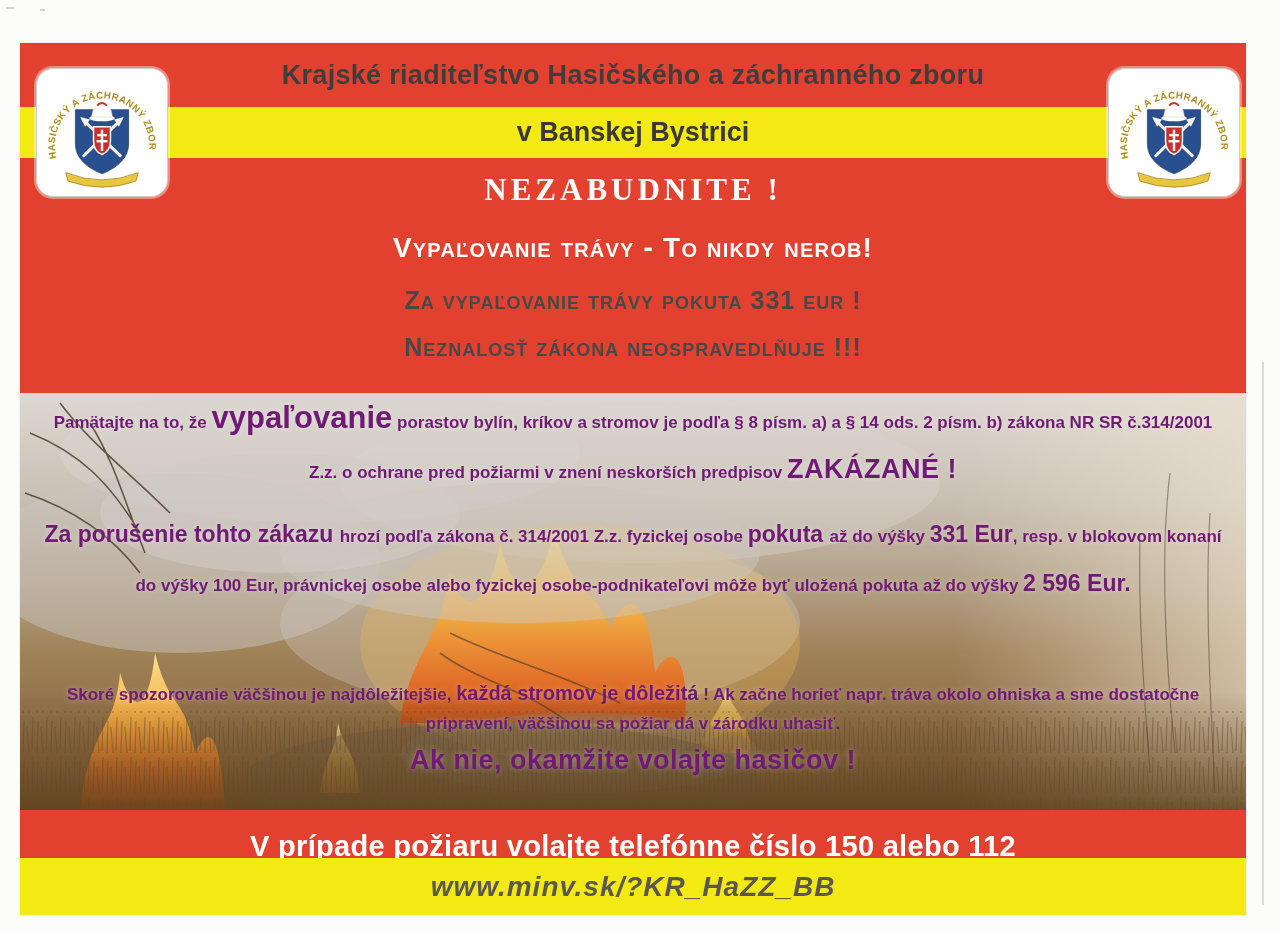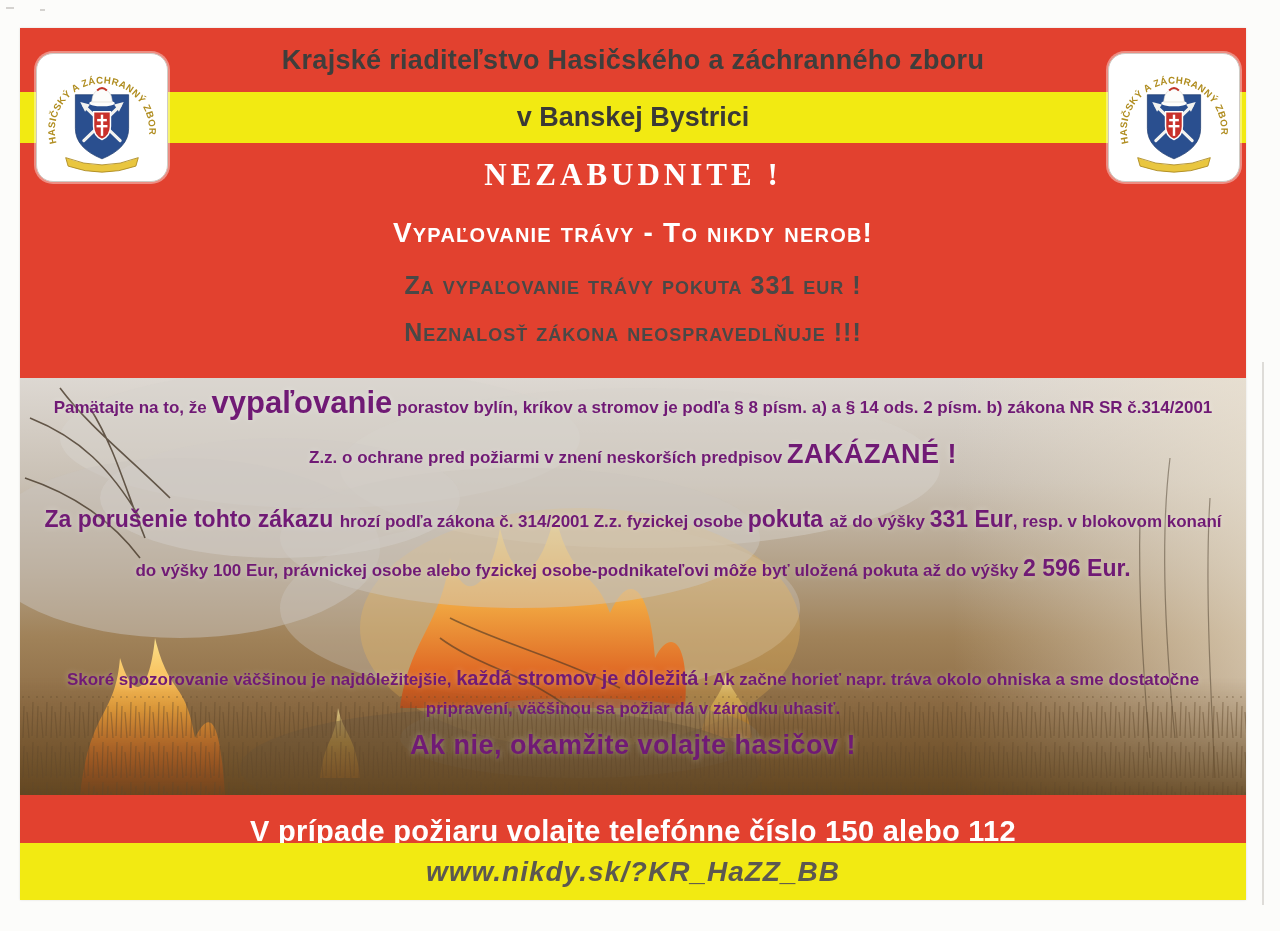--- a/index.html
+++ b/index.html
@@ -1,21 +1,21 @@
 <!DOCTYPE html>
 <html><head>
 <meta charset="utf-8">
 <style>
   html,body{margin:0;padding:0;}
   body{
     width:1280px;height:931px;position:relative;overflow:hidden;
     background:#fcfcfa;
     font-family:"Liberation Sans",sans-serif;
   }
-  .poster{position:absolute;left:20px;top:28px;width:1226px;height:872px;box-shadow:0 0 2px rgba(0,0,0,.12);}
+  .poster{position:absolute;left:20px;top:43px;width:1226px;height:872px;box-shadow:0 0 2px rgba(0,0,0,.12);}
   .band{position:relative;width:100%;}
   .red{background:#e2412f;}
   .yellow{background:#f2ea12;}
   .band-red-top{height:64px;display:flex;align-items:center;justify-content:center;}
   .org1{color:#3f3e3c;font-size:27px;font-weight:bold;letter-spacing:.3px;}
   .band-yellow-top{height:51px;display:flex;align-items:center;justify-content:center;}
   .org2{color:#3a3936;font-size:27px;font-weight:bold;}
   .band-red-main{height:235px;text-align:center;}
   .headline{padding-top:14px;font-family:"Liberation Serif",serif;font-weight:bold;font-size:31px;letter-spacing:4px;color:#fff;}
   .warn1{margin-top:24px;font-size:28px;font-weight:bold;color:#ffffff;font-variant:small-caps;letter-spacing:1.2px;}
@@ -146,21 +146,21 @@
     </div>
 
     <div class="txt call">Ak nie, okamžite volajte hasičov !</div>
   </div>
 
   <div class="band red band-red-bottom">
     <div class="emergency">V prípade požiaru volajte telefónne číslo 150 alebo 112</div>
   </div>
 
   <div class="band yellow band-yellow-bottom">
-    <div class="website">www.nikdy.sk/?KR_HaZZ_BB</div>
+    <div class="website">www.minv.sk/?KR_HaZZ_BB</div>
   </div>
 
   <div class="emblem left">
     <svg width="124" height="121" viewBox="0 0 100 100">
       <defs>
           <path id="arcL" d="M 13,74 A 39,39 0 1 1 87,74" fill="none"></path>
         </defs>
       <text font-size="8" font-weight="bold" fill="#b08d20" letter-spacing="0.4" font-family="Liberation Sans, sans-serif">
         <textPath href="#arcL" startOffset="2">HASIČSKÝ A ZÁCHRANNÝ ZBOR</textPath>
       </text>

